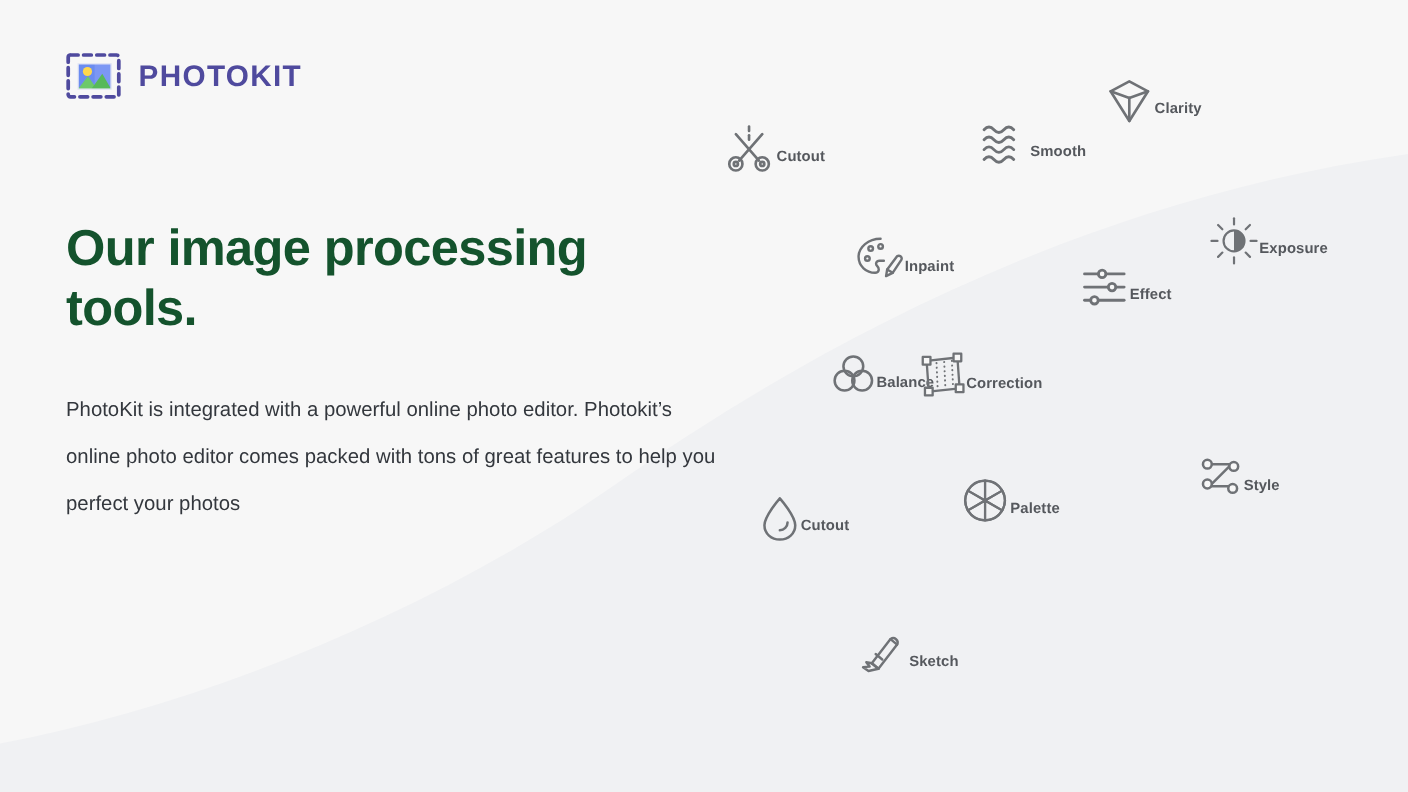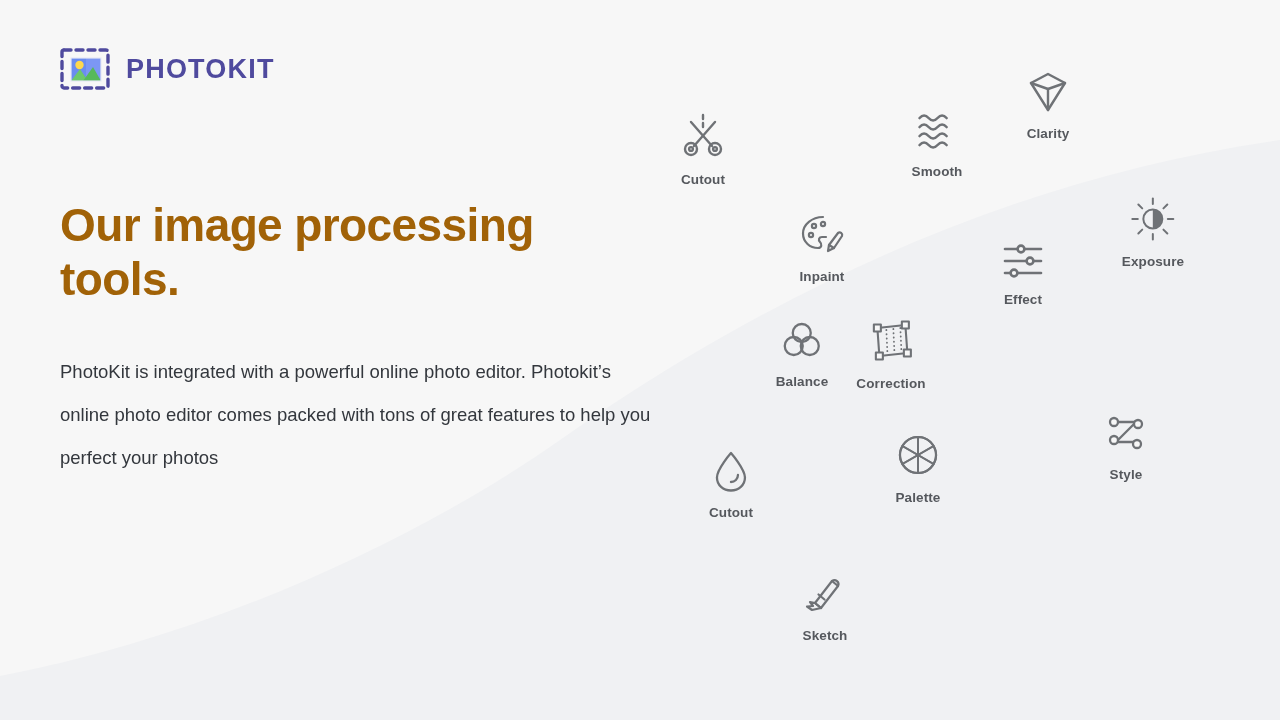--- a/index.html
+++ b/index.html
@@ -38,38 +38,38 @@
   }
   
   #headline {
     position:absolute;
     left:60px; top:198px;
     width:560px;
     font-size:46px;
     line-height:1.18;
     font-weight:bold;
     letter-spacing:-0.6px;
-    color:#a16207;
+    color:#14532d;
     z-index:5;
   }
   #subcopy {
     position:absolute;
     left:60px; top:350px;
     width:600px;
     font-size:18.5px;
     line-height:43px;
     color:#33373d;
     font-weight:400;
     z-index:5;
   }
   
   .tool {
     position:absolute;
     display:flex;
-    flex-direction:column;
+    flex-direction:row;
     align-items:center;
     z-index:4;
   }
   .tool .glyph {
     display:block;
     color:#6f7276;
   }
   .tool .tool-label {
     margin-top:8px;
     font-size:13.5px;

